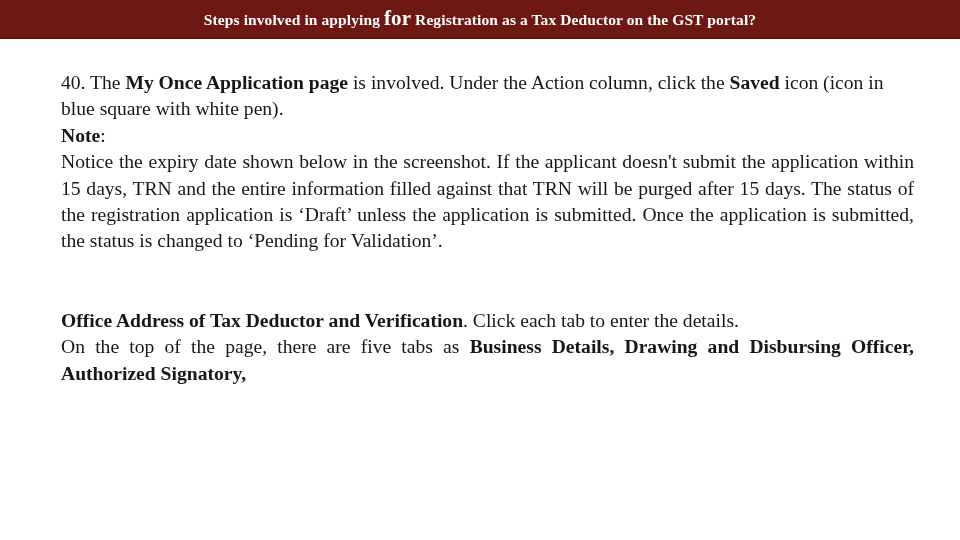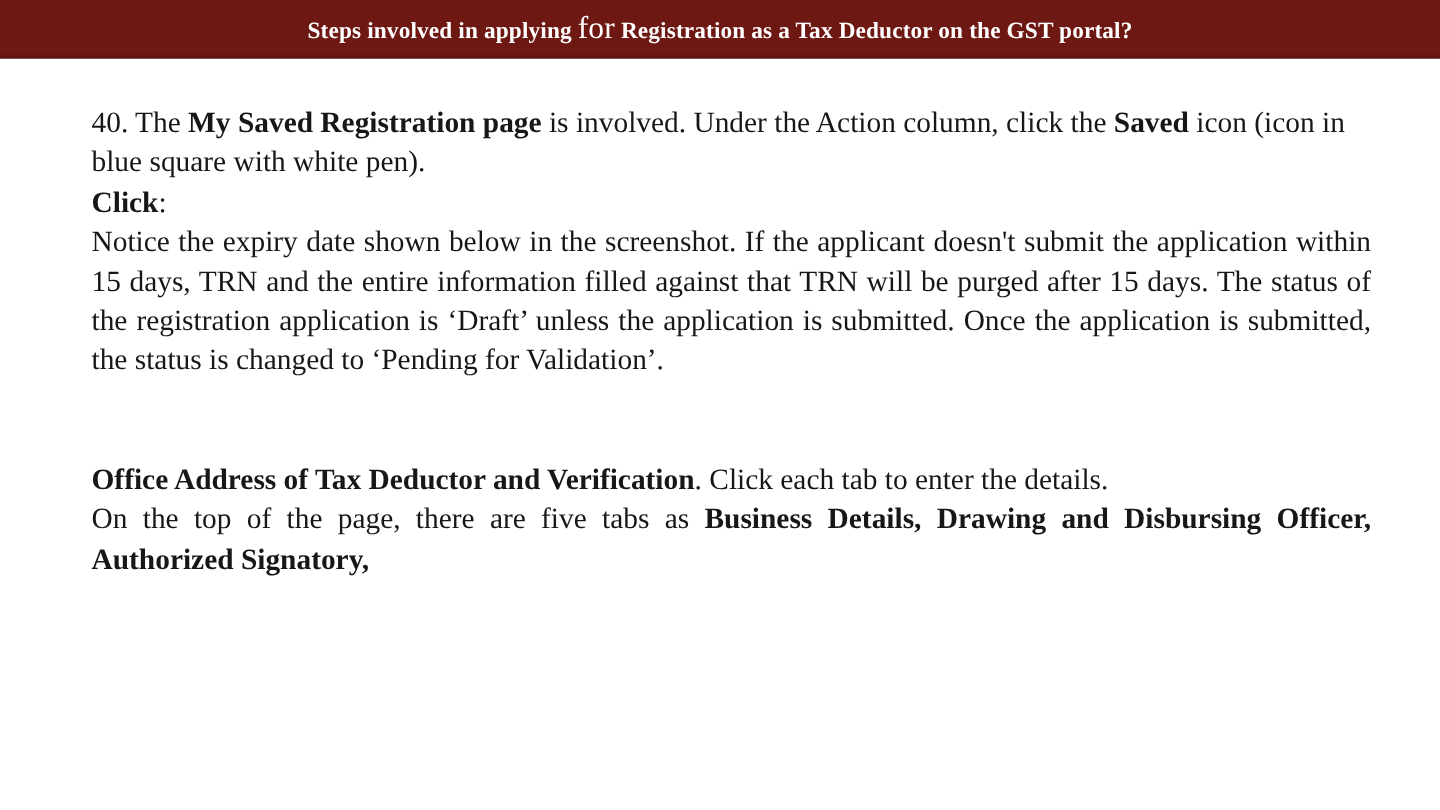--- a/index.html
+++ b/index.html
@@ -37,21 +37,21 @@
     font-weight: bold;
     font-size: 15.5px;
     line-height: 1;
     letter-spacing: 0.1px;
     white-space: nowrap;
     text-align: center;
     padding-bottom: 1px;
   }
   .header-title .big-for {
     font-size: 21px;
-    font-weight: normal;
+    font-weight: bold;
   }
 
   
   .content {
     position: absolute;
     left: 61px;
     top: 70px;
     width: 853px;
     color: #171717;
     font-size: 19.6px;
@@ -86,25 +86,25 @@
   <div class="header-title">
     <span>Steps involved in applying </span><span class="big-for">for</span><span> Registration as a Tax Deductor on the GST portal?</span>
   </div>
 </div>
 
 <div class="content">
 
   <div class="block-one">
 
     <div class="para">
-      <span>40. The </span><b>My Saved Registration page</b><span> is involved. Under the Action column, click the </span><b>Saved</b><span> icon (icon in blue square with white pen).</span>
+      <span>40. The </span><b>My Once Application page</b><span> is involved. Under the Action column, click the </span><b>Saved</b><span> icon (icon in blue square with white pen).</span>
     </div>
 
     <div class="para">
-      <b>Click</b><span>:</span>
+      <b>Note</b><span>:</span>
     </div>
 
     <div class="para jblock">Notice the expiry date shown below in the screenshot. If the applicant doesn't submit the application within 15 days, TRN and the entire information filled against that TRN will be purged after 15 days. The status of the registration application is ‘Draft’ unless the application is submitted. Once the application is submitted, the status is changed to ‘Pending for Validation’.</div>
 
   </div>
 
   <div class="block-two">
 
 
     <div class="para jblock">

